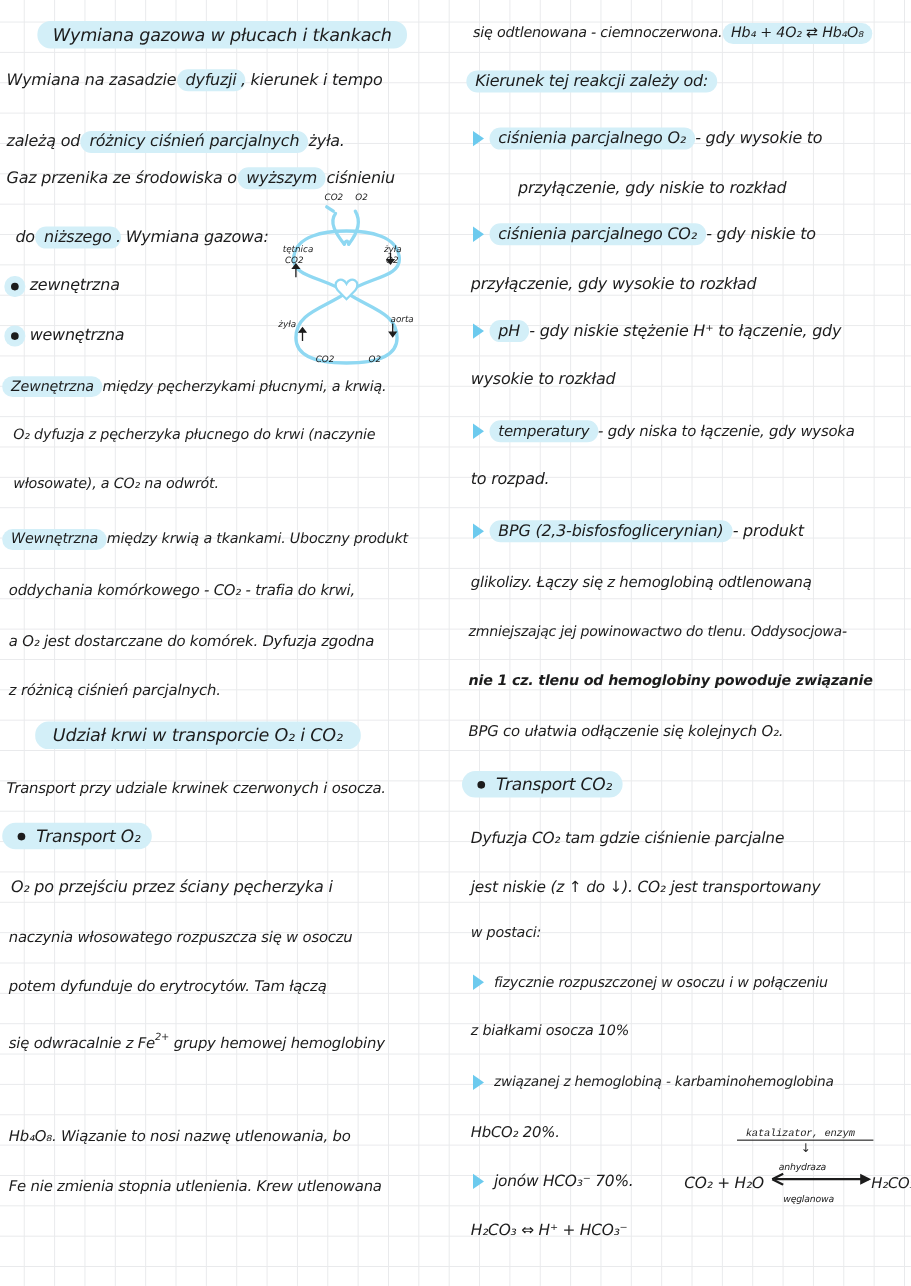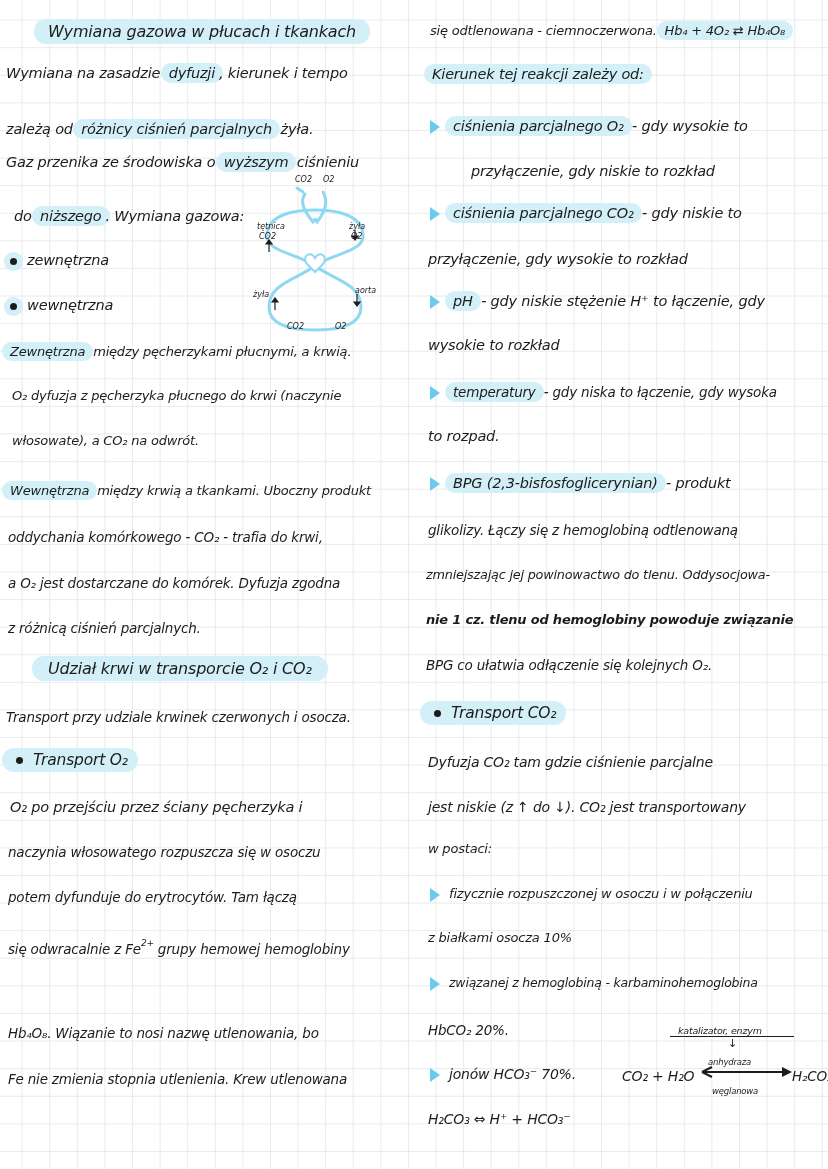--- a/index.html
+++ b/index.html
@@ -182,21 +182,21 @@
   <div class="line" style="left:14px;top:973px;font-size:12.5px;">
     <span class="tri"></span><span>związanej z hemoglobiną - karbaminohemoglobina</span>
   </div>
   <div class="line" style="left:14px;top:1020px;font-size:13.5px;">HbCO₂  20%.</div>
 
   <div class="line" style="left:14px;top:1064px;font-size:14px;text-align:right;">
     <span class="tri"></span><span>jonów HCO₃⁻  70%.</span>
   </div>
   <div class="line" style="left:14px;top:1109px;font-size:14px;">H₂CO₃ ⇔ H⁺ + HCO₃⁻</div>
 
-  <div class="line" style="left:264px;top:1021px;font-size:9.5px;">katalizator, enzym</div>
+  <div class="line" style="left:264px;top:1021px;font-size:9.5px;font-family:Liberation Mono, monospace;">katalizator, enzym</div>
   <div class="eq" style="left:256px;top:1036px;width:124px;height:1px;background:#1c1c1c;"></div>
   <div class="eq" style="left:314px;top:1038px;font-size:11px;line-height:11px;">↓</div>
   <div class="line" style="left:208px;top:1066px;font-size:14px;">CO₂ + H₂O</div>
   <div class="line" style="left:294px;top:1052px;font-size:8.5px;">anhydraza</div>
   <svg class="eq" style="left:286px;top:1066px;" width="94" height="12">
     <line x1="4" y1="6" x2="90" y2="6" stroke="#1c1c1c" stroke-width="2"></line>
     <path d="M2 6 L12 1 M2 6 L12 11" stroke="#1c1c1c" stroke-width="2" fill="none"></path>
     <path d="M92 6 L82 1 L82 11 Z" fill="#1c1c1c"></path>
   </svg>
   <div class="line" style="left:298px;top:1081px;font-size:8.5px;">węglanowa</div>

